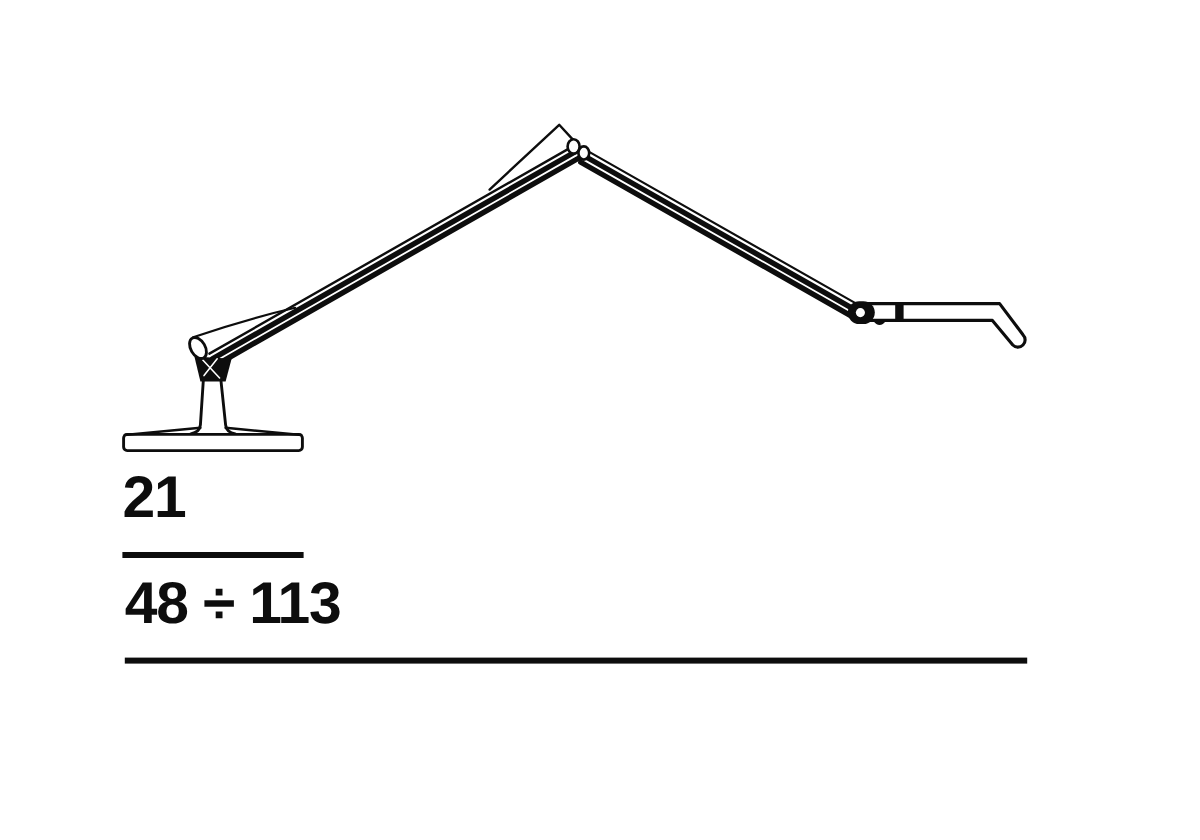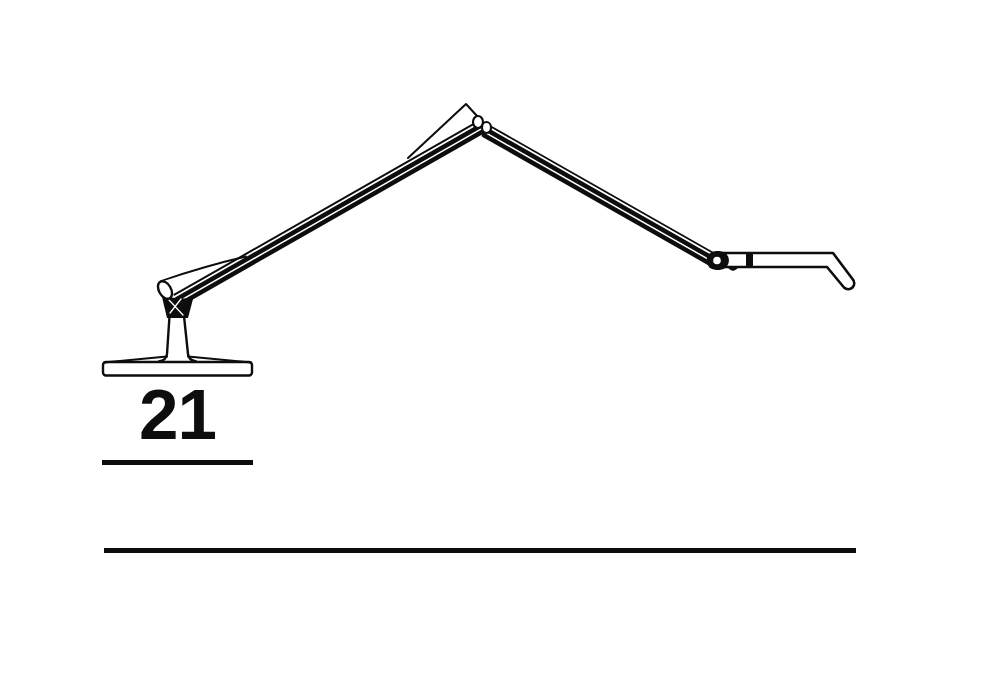--- a/index.html
+++ b/index.html
@@ -7,24 +7,23 @@
     position:relative;
     width:1000px;height:700px;
     background:#ffffff;
     overflow:hidden;
     font-family:"Liberation Sans",sans-serif;
   }
   .drawing-svg{position:absolute;left:0;top:0;width:1000px;height:700px;}
   .dim{
     position:absolute;
     font-weight:700;
-    font-size:71px;
+    font-size:49px;
     letter-spacing:-1px;
     color:#0d0d0d;
-    text-align:center;
     white-space:nowrap;
   }
   .dim-base{left:102px;top:386px;width:151px;height:60px;line-height:58px;}
   .dim-reach{left:104px;top:473px;width:752px;height:62px;line-height:60px;}
   .rule{position:absolute;height:4.5px;background:#0d0d0d;}
   .rule-base{left:102px;top:460px;width:151px;}
   .rule-reach{left:104px;top:548px;width:752px;}
 </style>
 </head>
 <body>
@@ -73,15 +72,16 @@
       <rect x="746" y="252.5" width="7" height="15.5" fill="#0d0d0d" stroke="none"></rect>
       <rect x="706.5" y="251" width="22.5" height="19" rx="9.5" fill="#0d0d0d" stroke="none"></rect>
       <circle cx="717" cy="260.5" r="3.8" fill="#ffffff" stroke="none"></circle>
       <path d="M727.5,267 Q733,274.5 738.5,267 Z" fill="#0d0d0d" stroke="none"></path>
     </g>
   </svg>
 
   <div class="dim dim-base">21</div>
   <div class="rule rule-base"></div>
 
+  <div class="dim dim-reach">48 ÷ 113</div>
   <div class="rule rule-reach"></div>
 
 </div>
 
 </body></html>

